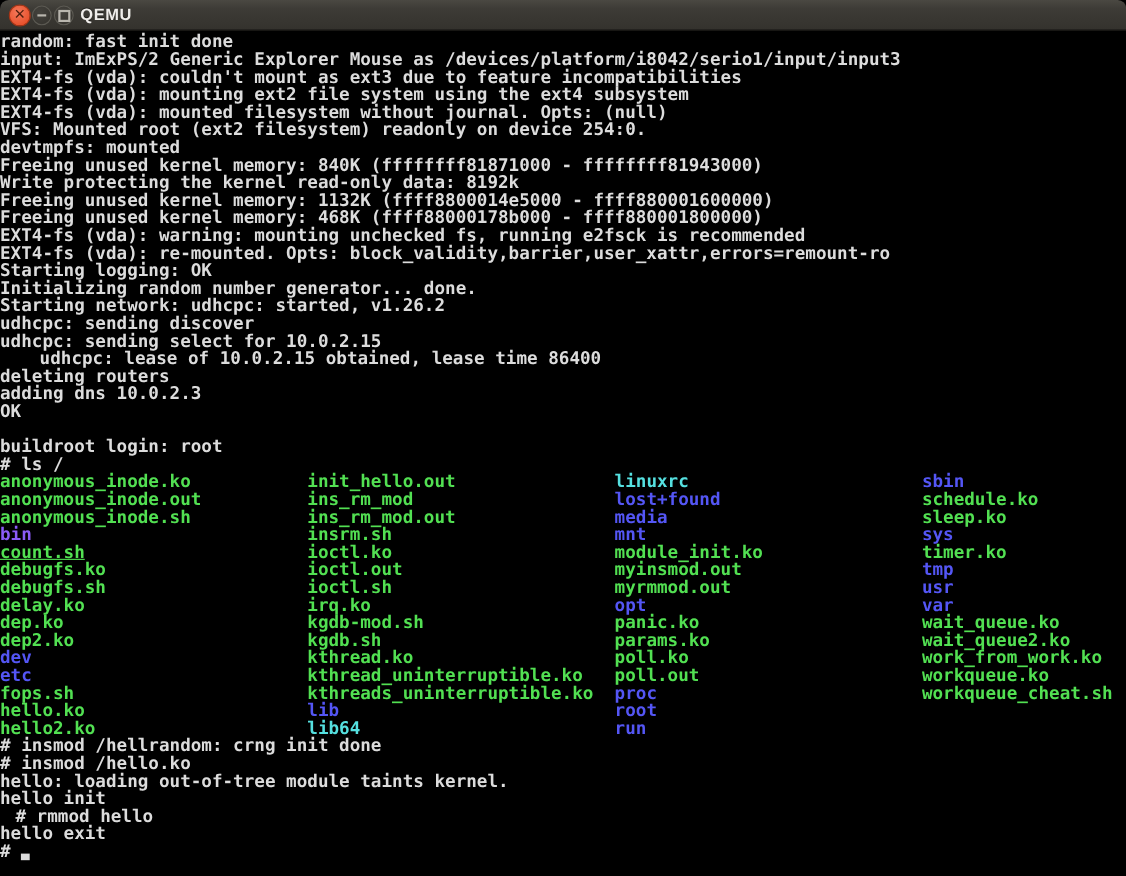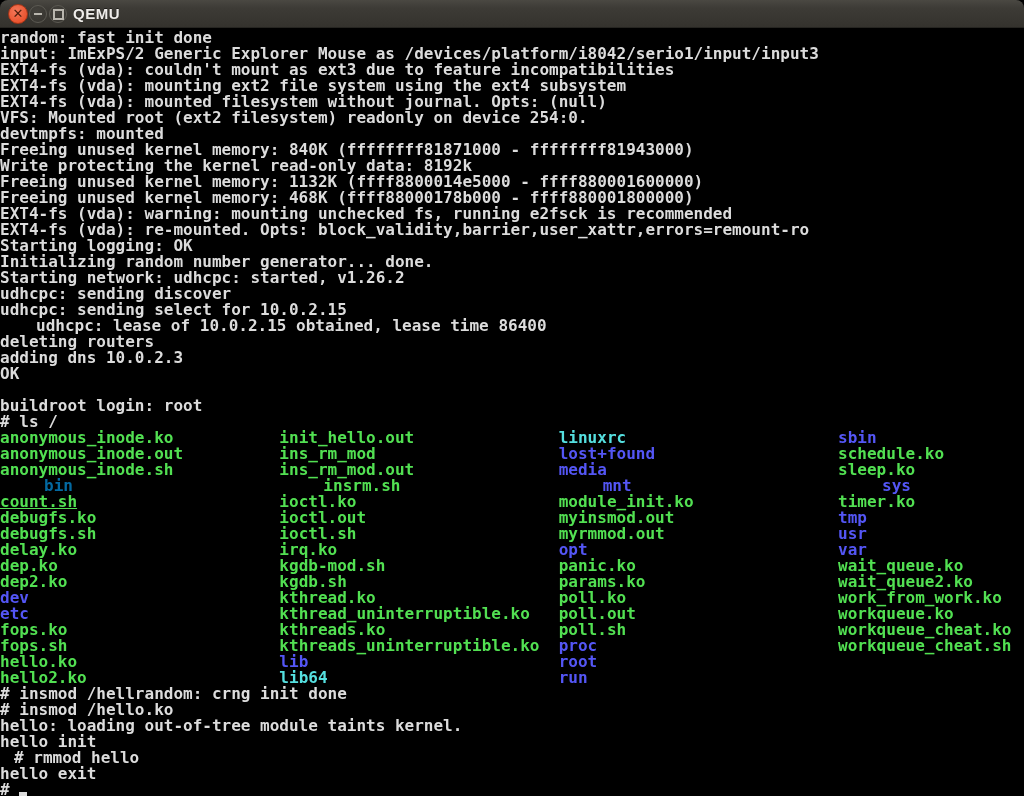--- a/index.html
+++ b/index.html
@@ -96,30 +96,29 @@
       <div class="tline"><span style="color: rgb(220, 220, 220); margin-left: 36px;">udhcpc: lease of 10.0.2.15 obtained, lease time 86400</span></div>
       <div class="tline"><span style="color: rgb(220, 220, 220);">deleting routers</span></div>
       <div class="tline"><span style="color: rgb(220, 220, 220);">adding dns 10.0.2.3</span></div>
       <div class="tline"><span style="color: rgb(220, 220, 220);">OK</span></div>
       <div class="tline"></div>
       <div class="tline"><span style="color: rgb(220, 220, 220);">buildroot login: root</span></div>
       <div class="tline"><span style="color: rgb(220, 220, 220);"># ls /</span></div>
       <div class="tline"><span style="color: rgb(82, 224, 82);">anonymous_inode.ko</span><span>           </span><span style="color: rgb(82, 224, 82);">init_hello.out</span><span>               </span><span style="color: rgb(85, 224, 224);">linuxrc</span><span>                      </span><span style="color: rgb(84, 86, 245);">sbin</span></div>
       <div class="tline"><span style="color: rgb(82, 224, 82);">anonymous_inode.out</span><span>          </span><span style="color: rgb(82, 224, 82);">ins_rm_mod</span><span>                   </span><span style="color: rgb(84, 86, 245);">lost+found</span><span>                   </span><span style="color: rgb(82, 224, 82);">schedule.ko</span></div>
       <div class="tline"><span style="color: rgb(82, 224, 82);">anonymous_inode.sh</span><span>           </span><span style="color: rgb(82, 224, 82);">ins_rm_mod.out</span><span>               </span><span style="color: rgb(84, 86, 245);">media</span><span>                        </span><span style="color: rgb(82, 224, 82);">sleep.ko</span></div>
-      <div class="tline"><span style="color: #0369a1; padding-left: 44px;">bin</span><span>                          </span><span style="color: rgb(82, 224, 82);">insrm.sh</span><span>                     </span><span style="color: rgb(84, 86, 245);">mnt</span><span>                          </span><span style="color: rgb(84, 86, 245);">sys</span></div>
+      <div class="tline"><span style="color: #8b5cf6;">bin</span><span>                          </span><span style="color: rgb(82, 224, 82);">insrm.sh</span><span>                     </span><span style="color: rgb(84, 86, 245);">mnt</span><span>                          </span><span style="color: rgb(84, 86, 245);">sys</span></div>
       <div class="tline"><span style="color: rgb(82, 224, 82); text-decoration: underline;">count.sh</span><span>                     </span><span style="color: rgb(82, 224, 82);">ioctl.ko</span><span>                     </span><span style="color: rgb(82, 224, 82);">module_init.ko</span><span>               </span><span style="color: rgb(82, 224, 82);">timer.ko</span></div>
       <div class="tline"><span style="color: rgb(82, 224, 82);">debugfs.ko</span><span>                   </span><span style="color: rgb(82, 224, 82);">ioctl.out</span><span>                    </span><span style="color: rgb(82, 224, 82);">myinsmod.out</span><span>                 </span><span style="color: rgb(84, 86, 245);">tmp</span></div>
       <div class="tline"><span style="color: rgb(82, 224, 82);">debugfs.sh</span><span>                   </span><span style="color: rgb(82, 224, 82);">ioctl.sh</span><span>                     </span><span style="color: rgb(82, 224, 82);">myrmmod.out</span><span>                  </span><span style="color: rgb(84, 86, 245);">usr</span></div>
       <div class="tline"><span style="color: rgb(82, 224, 82);">delay.ko</span><span>                     </span><span style="color: rgb(82, 224, 82);">irq.ko</span><span>                       </span><span style="color: rgb(84, 86, 245);">opt</span><span>                          </span><span style="color: rgb(84, 86, 245);">var</span></div>
       <div class="tline"><span style="color: rgb(82, 224, 82);">dep.ko</span><span>                       </span><span style="color: rgb(82, 224, 82);">kgdb-mod.sh</span><span>                  </span><span style="color: rgb(82, 224, 82);">panic.ko</span><span>                     </span><span style="color: rgb(82, 224, 82);">wait_queue.ko</span></div>
       <div class="tline"><span style="color: rgb(82, 224, 82);">dep2.ko</span><span>                      </span><span style="color: rgb(82, 224, 82);">kgdb.sh</span><span>                      </span><span style="color: rgb(82, 224, 82);">params.ko</span><span>                    </span><span style="color: rgb(82, 224, 82);">wait_queue2.ko</span></div>
       <div class="tline"><span style="color: rgb(84, 86, 245);">dev</span><span>                          </span><span style="color: rgb(82, 224, 82);">kthread.ko</span><span>                   </span><span style="color: rgb(82, 224, 82);">poll.ko</span><span>                      </span><span style="color: rgb(82, 224, 82);">work_from_work.ko</span></div>
       <div class="tline"><span style="color: rgb(84, 86, 245);">etc</span><span>                          </span><span style="color: rgb(82, 224, 82);">kthread_uninterruptible.ko</span><span>   </span><span style="color: rgb(82, 224, 82);">poll.out</span><span>                     </span><span style="color: rgb(82, 224, 82);">workqueue.ko</span></div>
-      <div class="tline"><span style="color: rgb(82, 224, 82);">fops.ko</span><span>                      </span><span style="color: rgb(82, 224, 82);">kthreads.ko</span><span>                  </span><span style="color: rgb(82, 224, 82);">poll.sh</span><span>                      </span><span style="color: rgb(82, 224, 82);">workqueue_cheat.ko</span></div>
       <div class="tline"><span style="color: rgb(82, 224, 82);">fops.sh</span><span>                      </span><span style="color: rgb(82, 224, 82);">kthreads_uninterruptible.ko</span><span>  </span><span style="color: rgb(84, 86, 245);">proc</span><span>                         </span><span style="color: rgb(82, 224, 82);">workqueue_cheat.sh</span></div>
       <div class="tline"><span style="color: rgb(82, 224, 82);">hello.ko</span><span>                     </span><span style="color: rgb(84, 86, 245);">lib</span><span>                          </span><span style="color: rgb(84, 86, 245);">root</span></div>
       <div class="tline"><span style="color: rgb(82, 224, 82);">hello2.ko</span><span>                    </span><span style="color: rgb(85, 224, 224);">lib64</span><span>                        </span><span style="color: rgb(84, 86, 245);">run</span></div>
       <div class="tline"><span style="color: rgb(220, 220, 220);"># insmod /hellrandom: crng init done</span></div>
       <div class="tline"><span style="color: rgb(220, 220, 220);"># insmod /hello.ko</span></div>
       <div class="tline"><span style="color: rgb(220, 220, 220);">hello: loading out-of-tree module taints kernel.</span></div>
       <div class="tline"><span style="color: rgb(220, 220, 220);">hello init</span></div>
       <div class="tline"><span style="color: rgb(220, 220, 220); padding-left: 14px;"># rmmod hello</span></div>
       <div class="tline"><span style="color: rgb(220, 220, 220);">hello exit</span></div>
       <div class="tline"><span style="color: rgb(220, 220, 220);"># </span><span class="cursor"></span></div>

